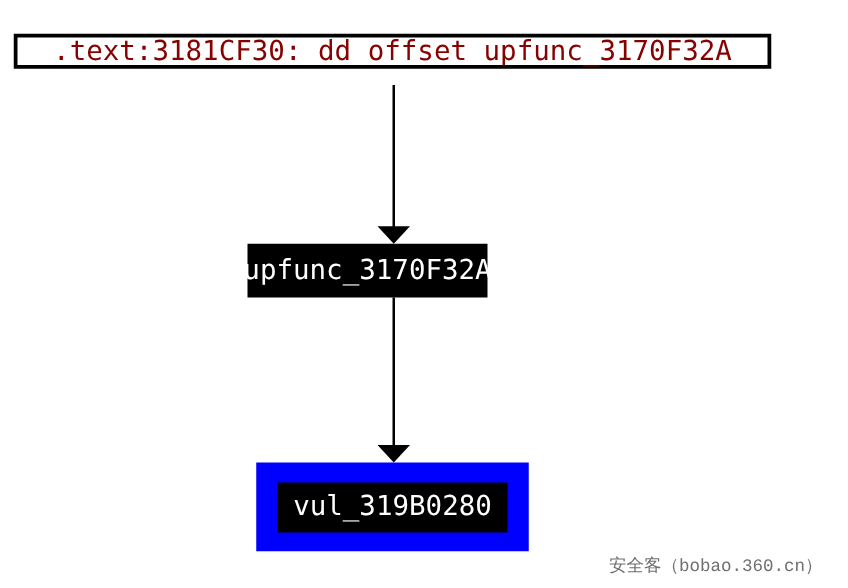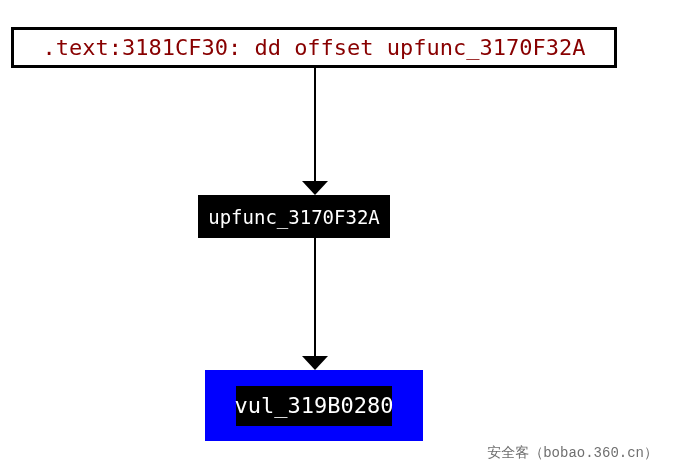--- a/index.html
+++ b/index.html
@@ -27,51 +27,51 @@
   }
   .node-label {
     display: block;
     white-space: nowrap;
   }
 
   .node-xref {
     left: 11px;
     top: 27px;
     width: 606px;
-    height: 41px;
+    height: 28px;
     background: #ffffff;
     border: 3px solid #000000;
     color: #880000;
     font-size: 22px;
   }
 
   .node-upfunc {
     left: 198px;
     top: 195px;
     width: 192px;
     height: 43px;
     background: #000000;
     color: #ffffff;
-    font-size: 19px;
+    font-size: 22px;
   }
 
   .node-vul-halo {
     position: absolute;
     left: 205px;
     top: 370px;
     width: 218px;
     height: 71px;
     background: #0000ff;
     display: flex;
     align-items: center;
     justify-content: center;
   }
   .node-vul {
     position: static;
-    width: 156px;
+    width: 184px;
     height: 40px;
     background: #000000;
     color: #ffffff;
     font-size: 22px;
   }
 
   
   .edge-shaft {
     position: absolute;
     width: 2px;

